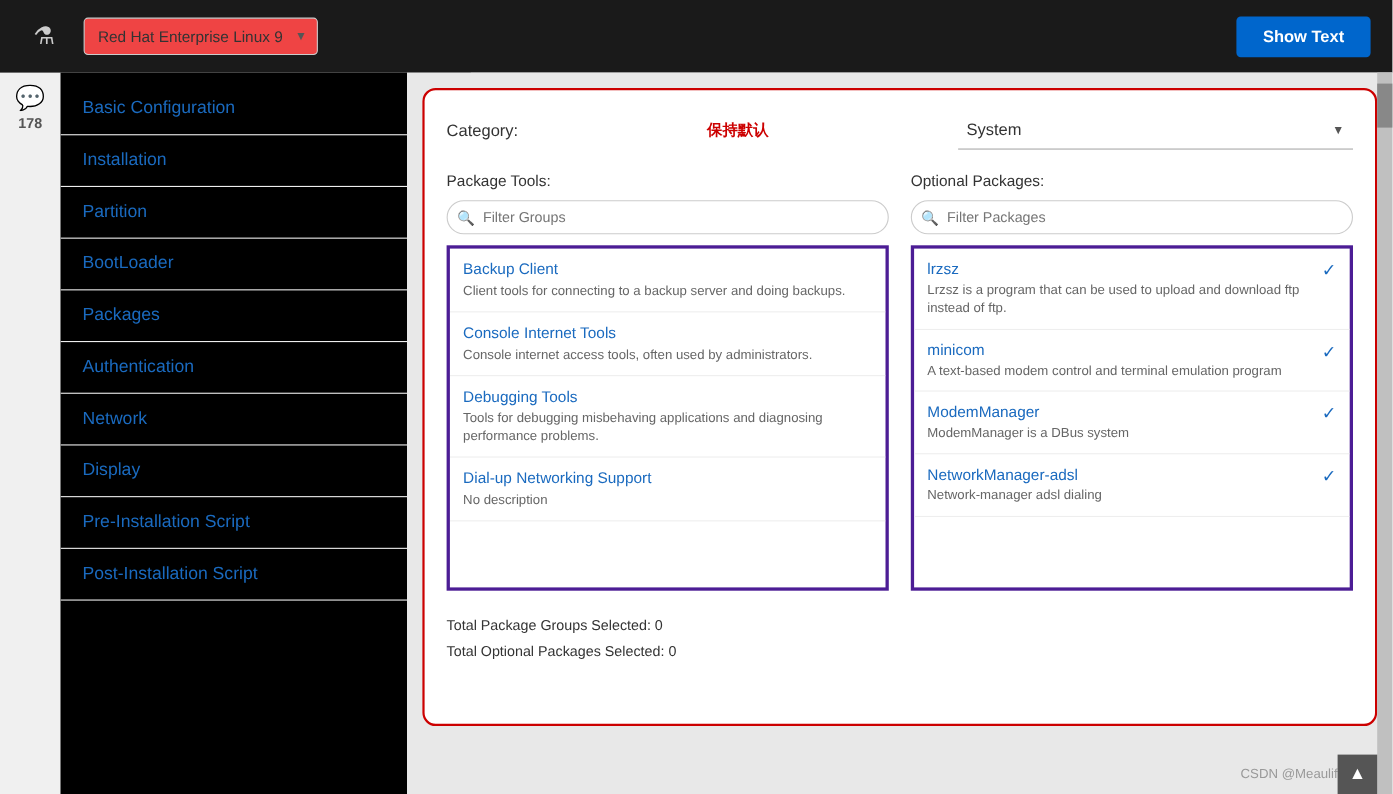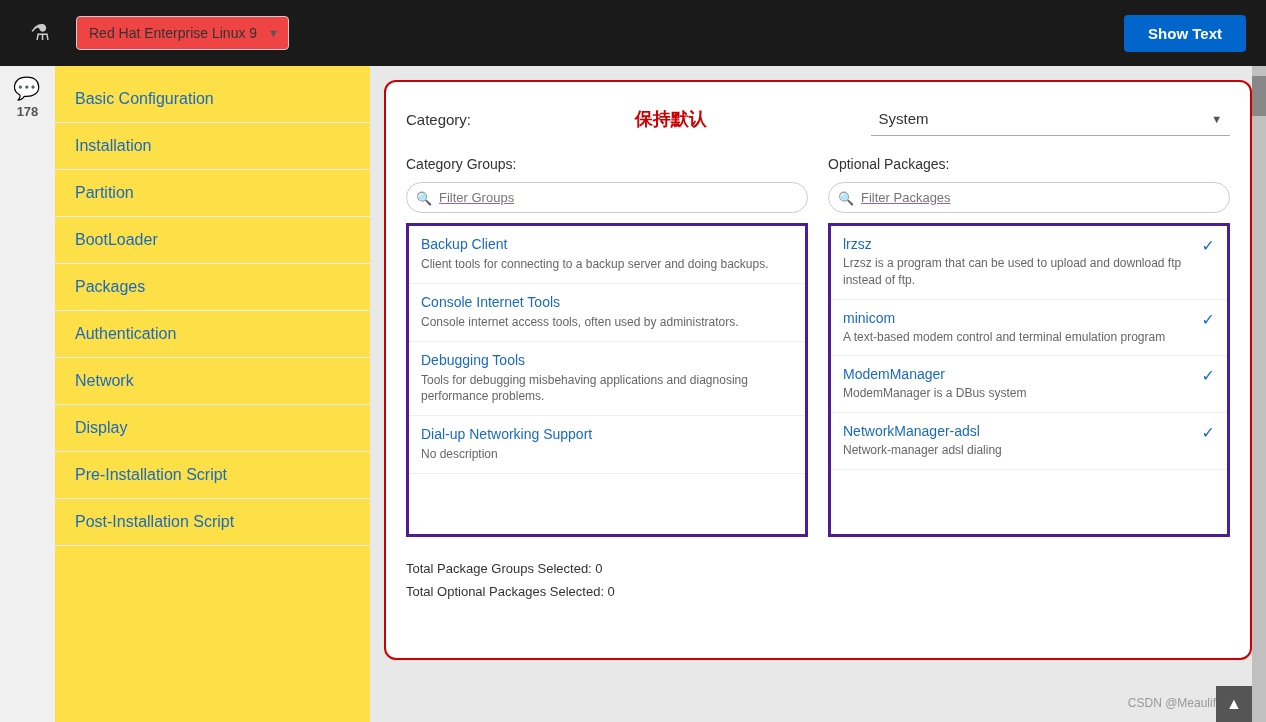--- a/index.html
+++ b/index.html
@@ -79,21 +79,21 @@
       font-size: 13px;
       color: #555;
       font-weight: bold;
     }
     .sidebar-nav {
       position: absolute;
       top: 66px;
       left: 55px;
       width: 373px;
       bottom: 0;
-      background: #fde047;
+      background: #000000;
       padding: 10px 0;
       overflow-y: auto;
     }
     .sidebar-item {
       padding: 14px 20px;
       font-size: 16px;
       color: #1a6abf;
       cursor: pointer;
       border-bottom: 1px solid #eee;
       font-weight: 400;
@@ -125,21 +125,21 @@
       margin-bottom: 20px;
       gap: 20px;
     }
     .category-label {
       font-size: 15px;
       color: #333;
       white-space: nowrap;
     }
     .category-note {
       color: #cc0000;
-      font-size: 18px;
+      font-size: 14px;
       font-weight: bold;
       flex: 1;
       text-align: center;
     }
     .category-select-wrapper {
       position: relative;
       flex: 1;
       max-width: 500px;
     }
     .category-select {
@@ -183,21 +183,20 @@
       margin-bottom: 10px;
     }
     .filter-input {
       width: 100%;
       border: 1px solid #ccc;
       border-radius: 16px;
       padding: 7px 12px 7px 32px;
       font-size: 13px;
       color: #8b5cf6;
       outline: none;
-      text-decoration: underline;
     }
     .filter-icon {
       position: absolute;
       left: 10px;
       top: 50%;
       transform: translateY(-50%);
       color: #999;
       font-size: 13px;
     }
 
@@ -343,21 +342,21 @@
       <div class="category-select-wrapper">
         <select class="category-select">
           <option>System</option>
         </select>
       </div>
     </div>
 
     <div class="two-col">
 
       <div>
-        <div class="col-header">Category Groups:</div>
+        <div class="col-header">Package Tools:</div>
         <div class="filter-input-wrapper">
           <span class="filter-icon">🔍</span>
           <input class="filter-input" type="text" placeholder="Filter Groups" style="">
         </div>
         <div class="package-list">
           <div class="package-item">
             <div class="package-name">Backup Client</div>
             <div class="package-desc">Client tools for connecting to a backup server and doing backups.</div>
           </div>
           <div class="package-item">

